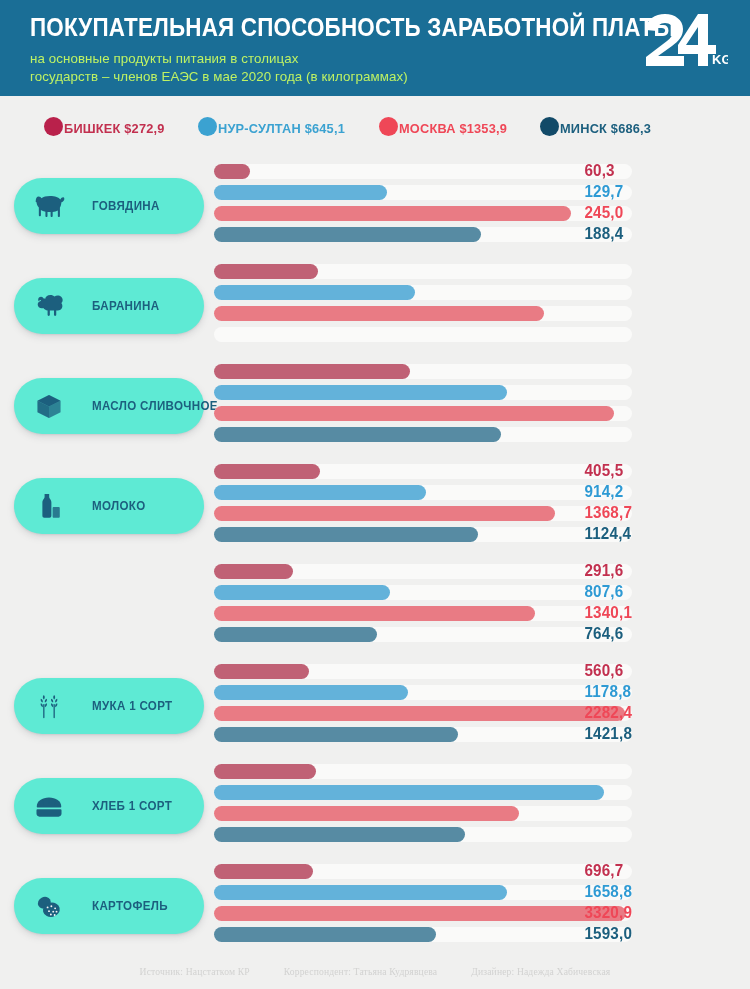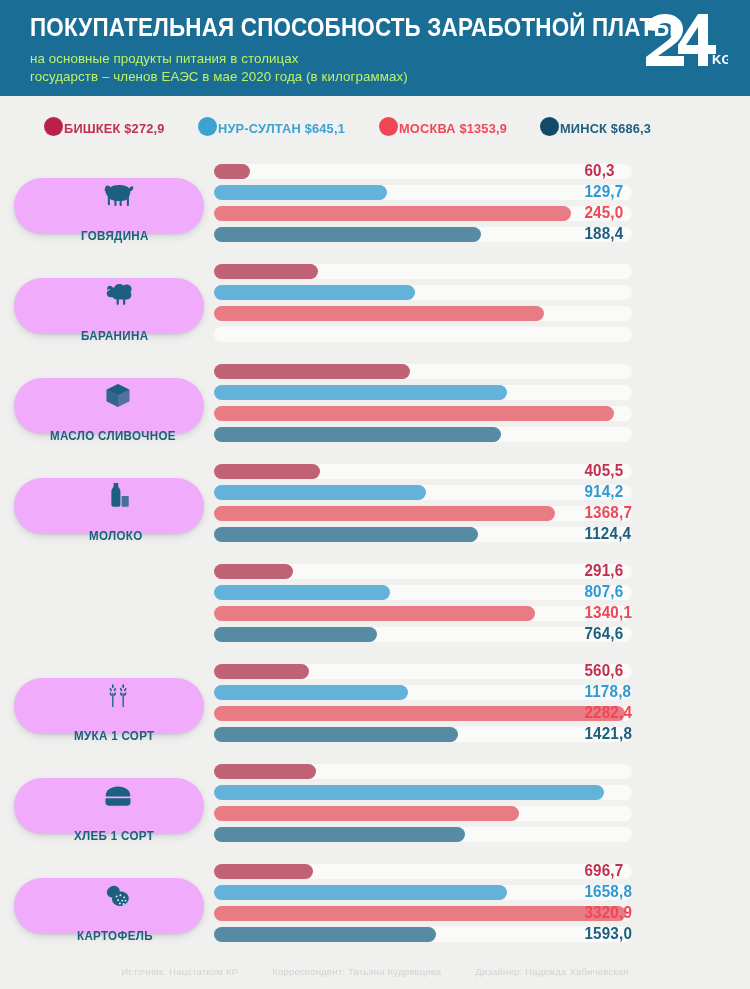--- a/index.html
+++ b/index.html
@@ -95,28 +95,27 @@
     align-items: center;
   }
 
   
   .pill {
     position: absolute;
     left: 14px;
     top: 22px;
     width: 190px;
     height: 56px;
-    background: #f0abfc;
+    background: #5eead4;
     border-radius: 28px;
     box-shadow: 0 3px 7px rgba(120,125,130,0.22), 0 1px 2px rgba(120,125,130,0.16);
     display: flex;
     align-items: center;
     padding-left: 18px;
-    gap: 18px;
-    flex-direction: column;
+    gap: 26px;
   }
   .pill-icon {
     width: 34px;
     height: 34px;
     flex: none;
     display: flex;
     align-items: center;
     justify-content: center;
     color: #1c5f7e;
   }
@@ -184,20 +183,21 @@
 
   
   .footer {
     position: absolute;
     bottom: 12px;
     left: 0;
     width: 750px;
     display: flex;
     justify-content: center;
     gap: 34px;
+    font-family: Liberation Serif, serif;
   }
   .credit {
     font-size: 9.6px;
     color: #d2d2d1;
     letter-spacing: 0.15px;
     white-space: nowrap;
   }
 </style>
 </head>
 <body>

